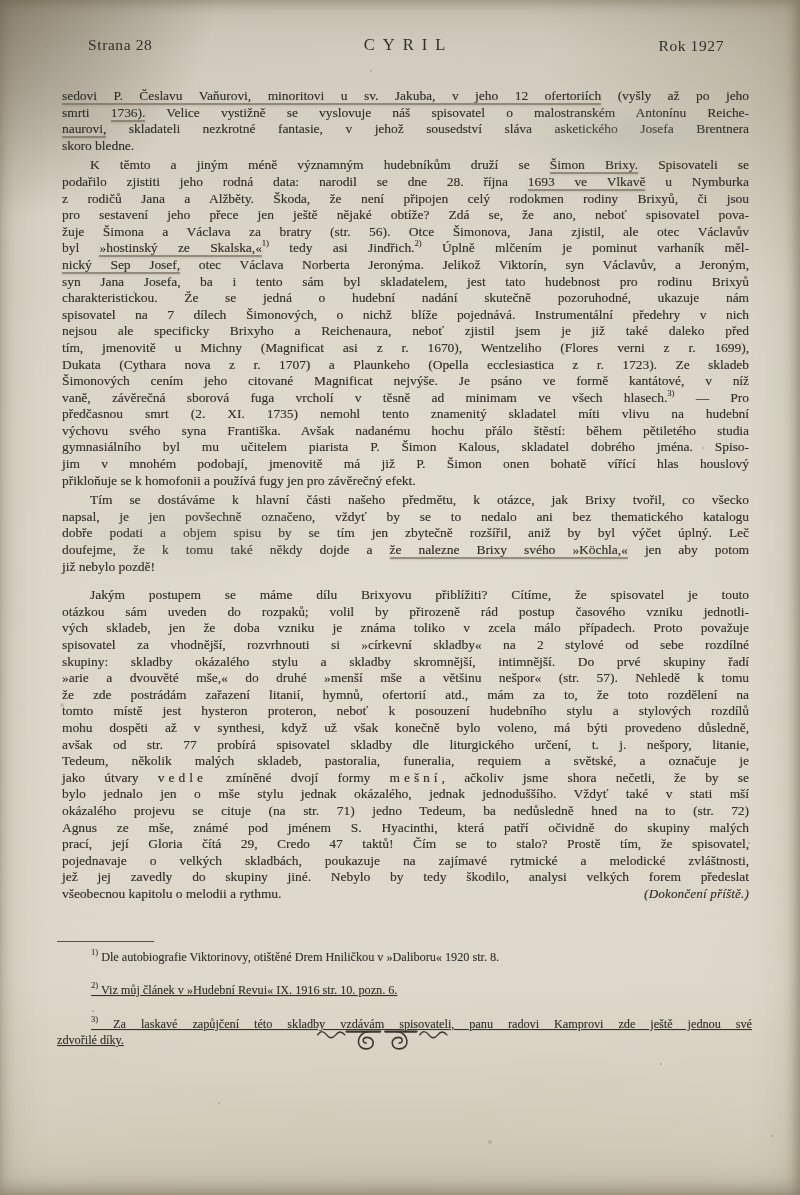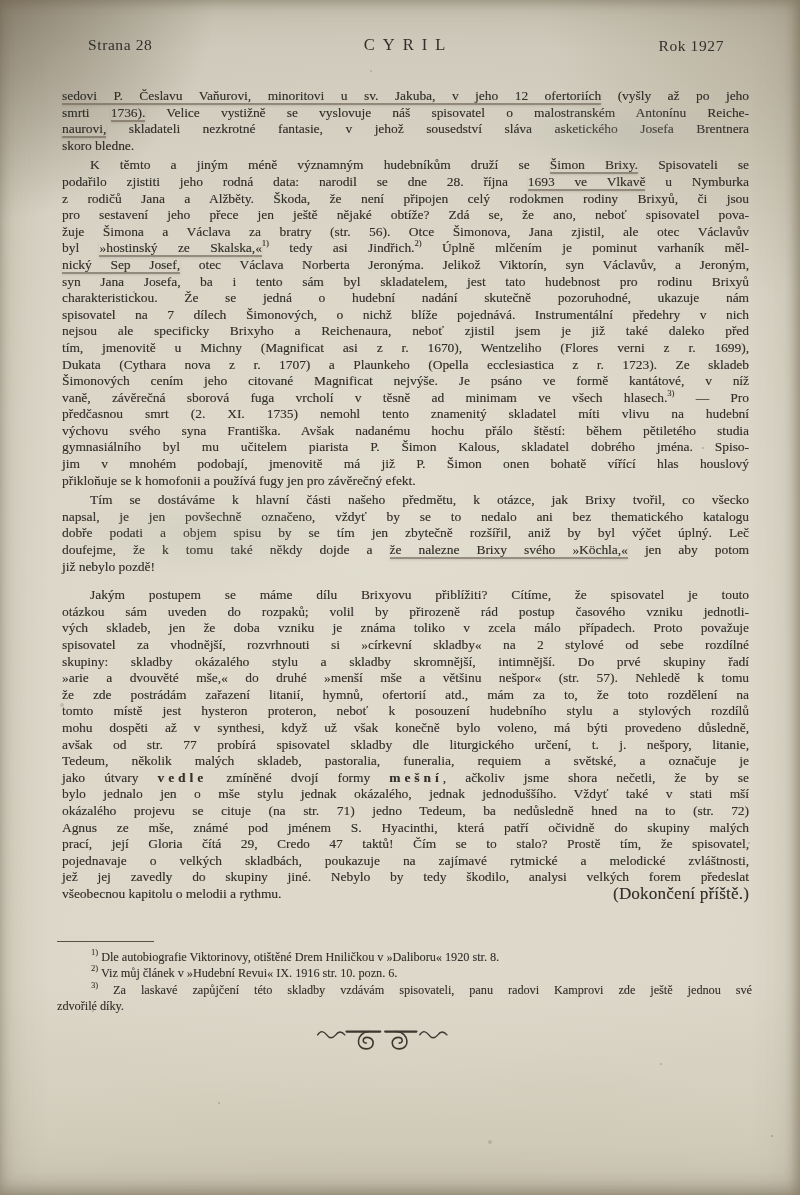--- a/index.html
+++ b/index.html
@@ -34,26 +34,26 @@
   .article{position:absolute;left:62px;top:88px;width:687px;font-size:13.4px;line-height:16.6px;
     text-shadow:0.3px 0.3px 0.45px rgba(50,46,40,0.38);}
   .para{margin:0;}
   .para + .para{margin-top:3px;}
   .para.gap-lg{margin-top:12px;}
   .line{text-align:justify;text-align-last:justify;}
   .line.last{text-align-last:left;}
   .line.indent{text-indent:28px;}
   .u{box-shadow:0 2px 0 rgba(106,97,82,0.55), 0 3px 2px rgba(106,97,82,0.18);}
   sup{font-size:8.5px;line-height:0;vertical-align:6px;}
-  .sp{letter-spacing:4px;font-weight:bold;}
-  .closing{float:right;font-size:17px;letter-spacing:0.2px;}
+  .sp{letter-spacing:4px;}
+  .closing{float:right;font-size:13px;letter-spacing:0.2px;font-style:italic;}
   .fn-rule{position:absolute;left:57px;top:941px;width:97px;border-top:1.4px solid rgba(62,57,48,0.85);}
   .footnotes{position:absolute;left:57px;top:949px;width:695px;font-size:12.2px;line-height:16.4px;
     text-shadow:0.3px 0.3px 0.4px rgba(50,46,40,0.3);}
-  .footnotes .para + .para{margin-top:0;}
+  .footnotes .para + .para{margin-top:17px;text-decoration:underline;}
   .footnotes .line.indent{text-indent:34px;}
   .ornament{position:absolute;left:316px;top:1024px;width:140px;height:30px;}
   .ornament svg{display:block;width:100%;height:100%;}
 </style>
 </head>
 <body>
 
 <div class="header-left">Strana 28</div>
 <div class="header-center">CYRIL</div>
 <div class="header-right">Rok 1927</div>

